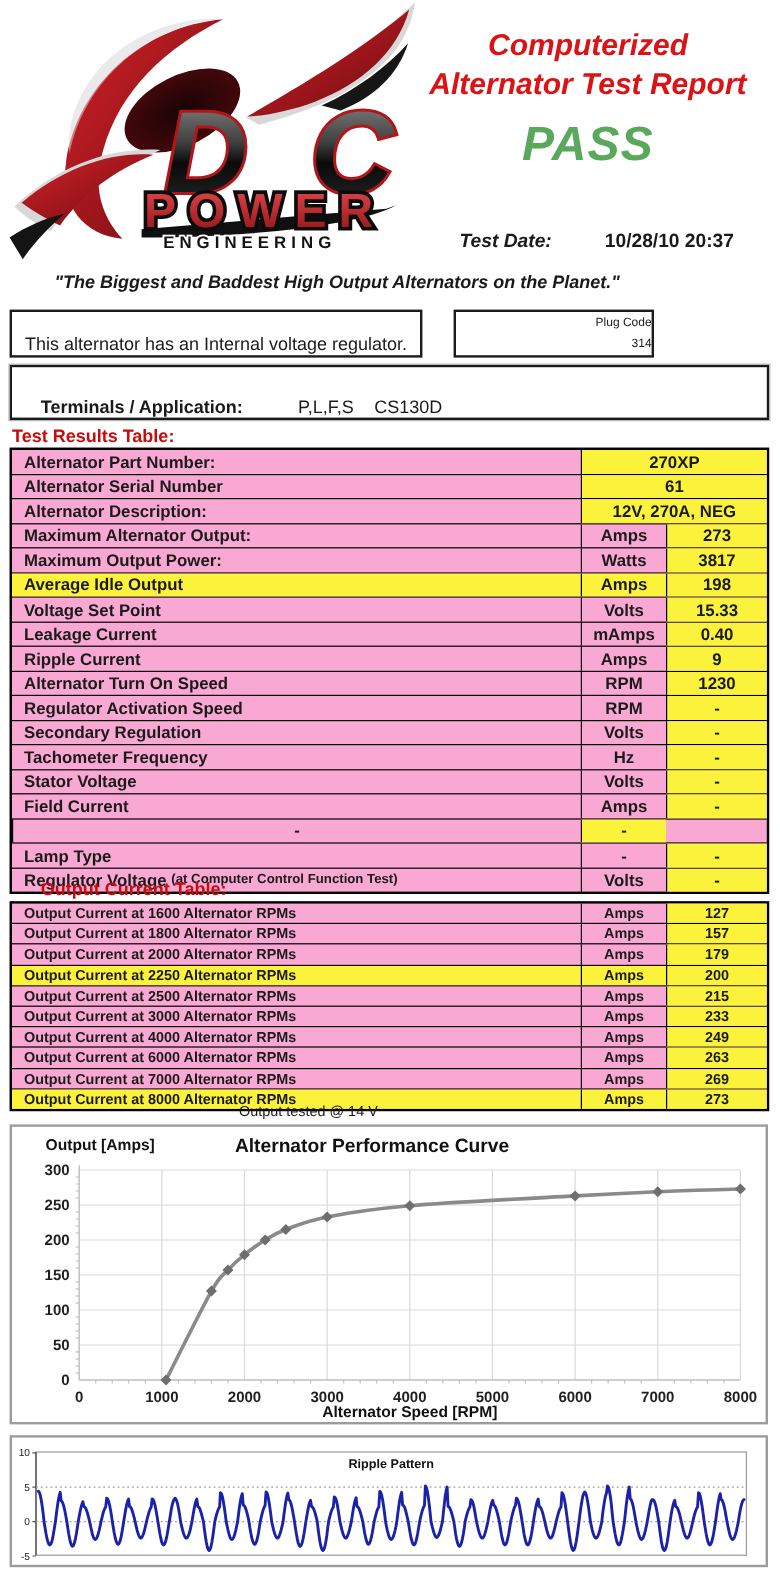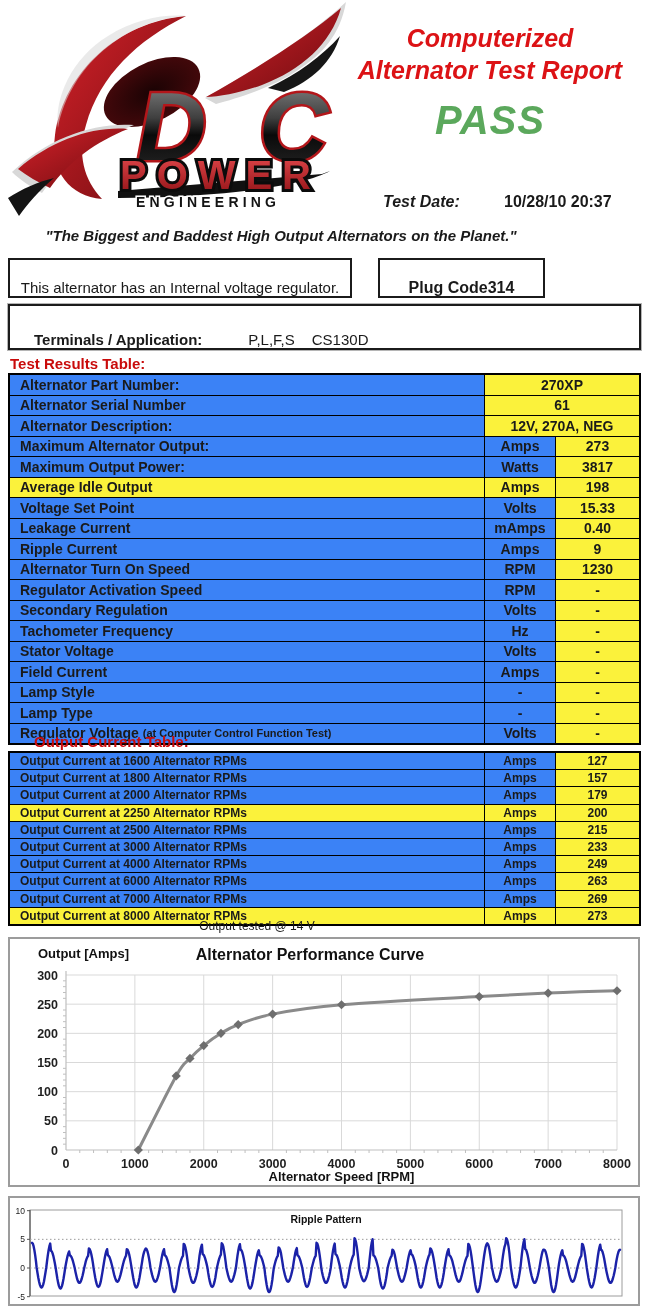--- a/index.html
+++ b/index.html
@@ -13,35 +13,35 @@
   #pass-badge{left:337px;top:98px;width:306px;text-align:center;
     font-size:40px;font-weight:bold;font-style:italic;color:#5BA85C;letter-spacing:1px;}
   #testdate-label{left:383px;top:193px;font-size:16px;font-weight:bold;font-style:italic;}
   #testdate-value{left:504px;top:193px;font-size:16px;font-weight:bold;}
   #tagline{left:0;top:227px;width:562px;text-align:center;
     font-size:15px;font-weight:bold;font-style:italic;}
 
   
   .infobox{border:2px solid #1b1b1b;background:#fff;display:flex;align-items:flex-end;justify-content:center;}
   #box-regulator{left:8px;top:258px;width:340px;height:36px;font-size:15px;}
-  #box-plug{left:378px;top:258px;width:163px;height:36px;font-size:16px;
-    flex-direction:row;line-height:17px;font-weight:bold;}
+  #box-plug{left:378px;top:258px;width:163px;height:36px;font-size:10px;
+    flex-direction:column;line-height:17px;}
   #box-terminals{left:8px;top:304px;width:629px;height:42px;justify-content:flex-start;
     font-size:15px;outline:1px solid #b5b5b5;}
   #box-terminals .t-label{margin-left:24px;font-weight:bold;}
   #box-terminals .t-vals{margin-left:46px;margin-top:36px;}
   #box-terminals .t-app{margin-left:17px;}
 
   
   .section-title{font-size:15px;font-weight:bold;color:#C90B0B;}
   #title-results{left:10px;top:355px;}
   #title-output{left:10px;top:733px;margin-left:24px;}
 
   
-  .dtable{border:2px solid #000;background:#3b82f6;}
+  .dtable{border:2px solid #000;background:#f9a8d4;}
   #table-results{left:8px;top:373px;width:629px;}
   #table-output{left:8px;top:751px;width:629px;}
   .tr{display:grid;grid-template-columns:474px 71px 84px;}
   #table-results .tr{height:19.5px;font-size:14px;}
   #table-output  .tr{height:16.2px;font-size:12px;}
   .tr + .tr{border-top:1px solid #000;}
   .td{display:flex;align-items:center;font-weight:bold;overflow:hidden;white-space:nowrap;}
   .td.lab{padding-left:10px;}
   .td.unit,.td.val,.td.merged{justify-content:center;border-left:1px solid #000;}
   .td.val,.td.merged{background:var(--yellow);}
@@ -193,21 +193,20 @@
         <div class="td lab">Stator Voltage</div>
         <div class="td unit">Volts</div>
         <div class="td val">-</div>
       </div>
       <div class="tr">
         <div class="td lab">Field Current</div>
         <div class="td unit">Amps</div>
         <div class="td val">-</div>
       </div>
       <div class="tr">
-        <div class="td lab">Lamp Style</div>
         <div class="td unit">-</div>
         <div class="td val">-</div>
       </div>
       <div class="tr">
         <div class="td lab">Lamp Type</div>
         <div class="td unit">-</div>
         <div class="td val">-</div>
       </div>
       <div class="tr">
         <div class="td lab">Regulator Voltage<span class="suffix">(at Computer Control Function Test)</span></div>

